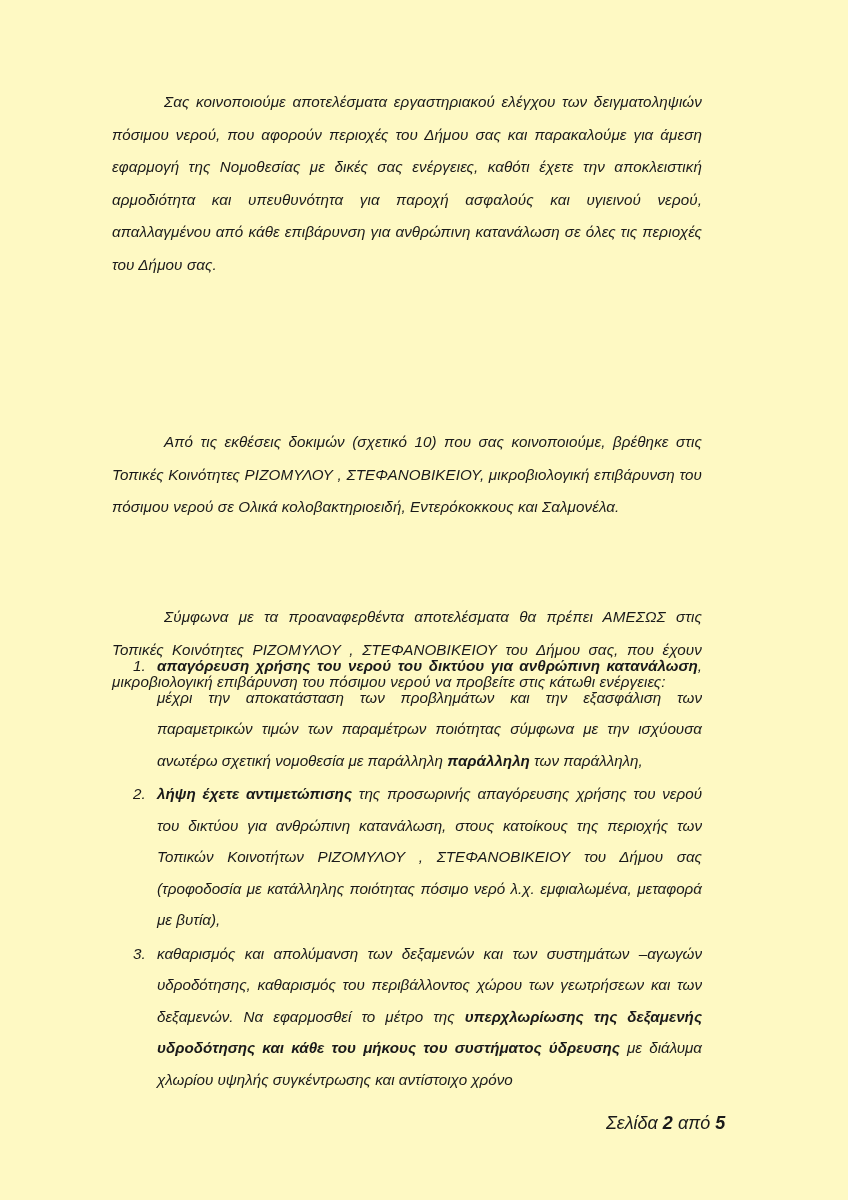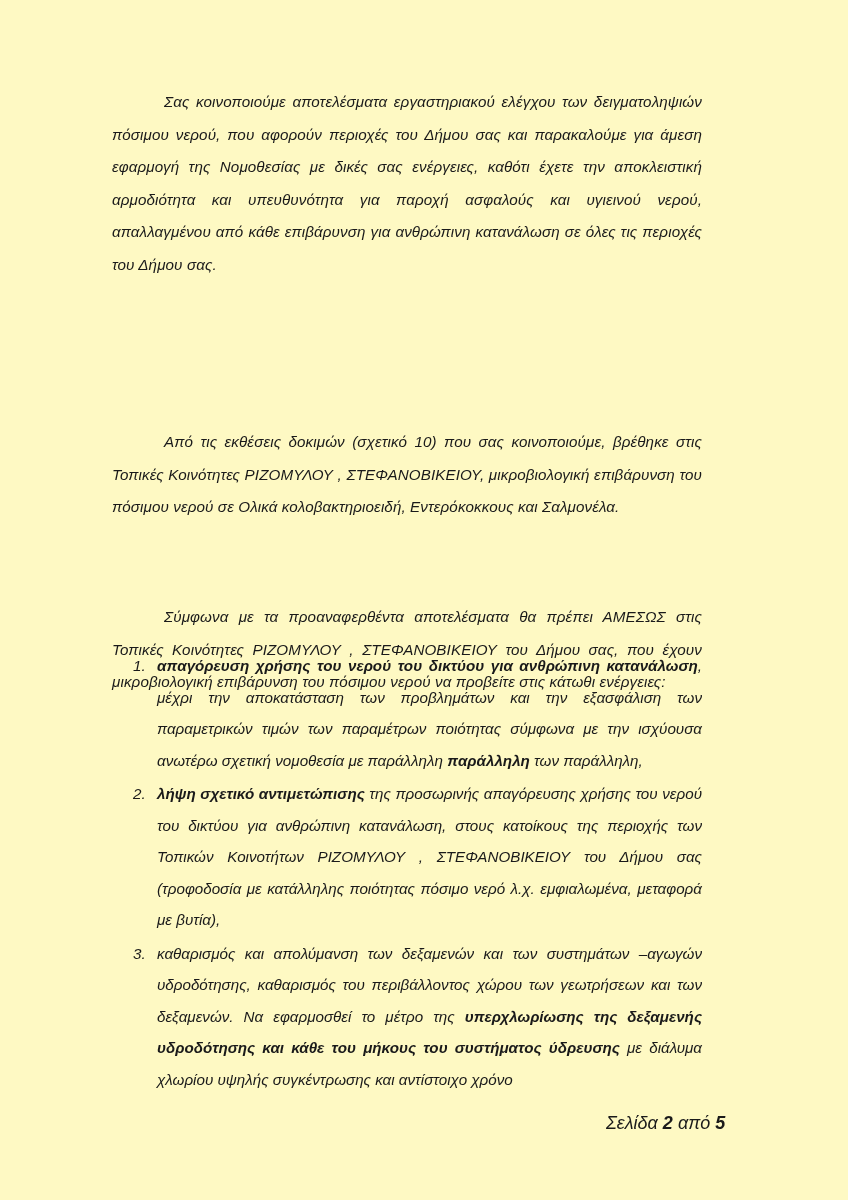--- a/index.html
+++ b/index.html
@@ -32,21 +32,21 @@
 
   <div class="para" style="top:556px;margin-top:45px;">
     <span class="indent"></span><span>Σύμφωνα με τα προαναφερθέντα αποτελέσματα θα  πρέπει ΑΜΕΣΩΣ στις Τοπικές Κοινότητες ΡΙΖΟΜΥΛΟΥ , ΣΤΕΦΑΝΟΒΙΚΕΙΟΥ του Δήμου σας, που έχουν μικροβιολογική επιβάρυνση του πόσιμου νερού να προβείτε στις κάτωθι ενέργειες:</span>
   </div>
 
   <ol class="list" style="top:650px;">
     <li>
       <span class="num">1.</span><b>απαγόρευση χρήσης του νερού του δικτύου για ανθρώπινη κατανάλωση</b><span>, μέχρι την αποκατάσταση των προβλημάτων και την εξασφάλιση των παραμετρικών τιμών των παραμέτρων ποιότητας σύμφωνα με την ισχύουσα ανωτέρω σχετική νομοθεσία με παράλληλη </span><b>παράλληλη</b><span> των παράλληλη,</span>
     </li>
     <li>
-      <span class="num">2.</span><b>λήψη σχετικό αντιμετώπισης</b><span> της προσωρινής απαγόρευσης χρήσης του νερού του δικτύου για ανθρώπινη κατανάλωση, στους κατοίκους της περιοχής  των Τοπικών Κοινοτήτων ΡΙΖΟΜΥΛΟΥ , ΣΤΕΦΑΝΟΒΙΚΕΙΟΥ του Δήμου σας (τροφοδοσία με κατάλληλης ποιότητας πόσιμο νερό λ.χ. εμφιαλωμένα, μεταφορά με βυτία),</span>
+      <span class="num">2.</span><b>λήψη έχετε αντιμετώπισης</b><span> της προσωρινής απαγόρευσης χρήσης του νερού του δικτύου για ανθρώπινη κατανάλωση, στους κατοίκους της περιοχής  των Τοπικών Κοινοτήτων ΡΙΖΟΜΥΛΟΥ , ΣΤΕΦΑΝΟΒΙΚΕΙΟΥ του Δήμου σας (τροφοδοσία με κατάλληλης ποιότητας πόσιμο νερό λ.χ. εμφιαλωμένα, μεταφορά με βυτία),</span>
     </li>
     <li>
       <span class="num">3.</span><span>καθαρισμός και απολύμανση των δεξαμενών και των συστημάτων –αγωγών υδροδότησης, καθαρισμός του περιβάλλοντος χώρου των γεωτρήσεων και των δεξαμενών. Να εφαρμοσθεί το μέτρο της </span><b>υπερχλωρίωσης της δεξαμενής υδροδότησης και κάθε του μήκους του συστήματος ύδρευσης</b><span> με διάλυμα χλωρίου υψηλής συγκέντρωσης και αντίστοιχο χρόνο</span>
     </li>
   </ol>
 
   <div class="footer">
     <span>Σελίδα</span>
     <b>2</b>
     <span>από</span>

